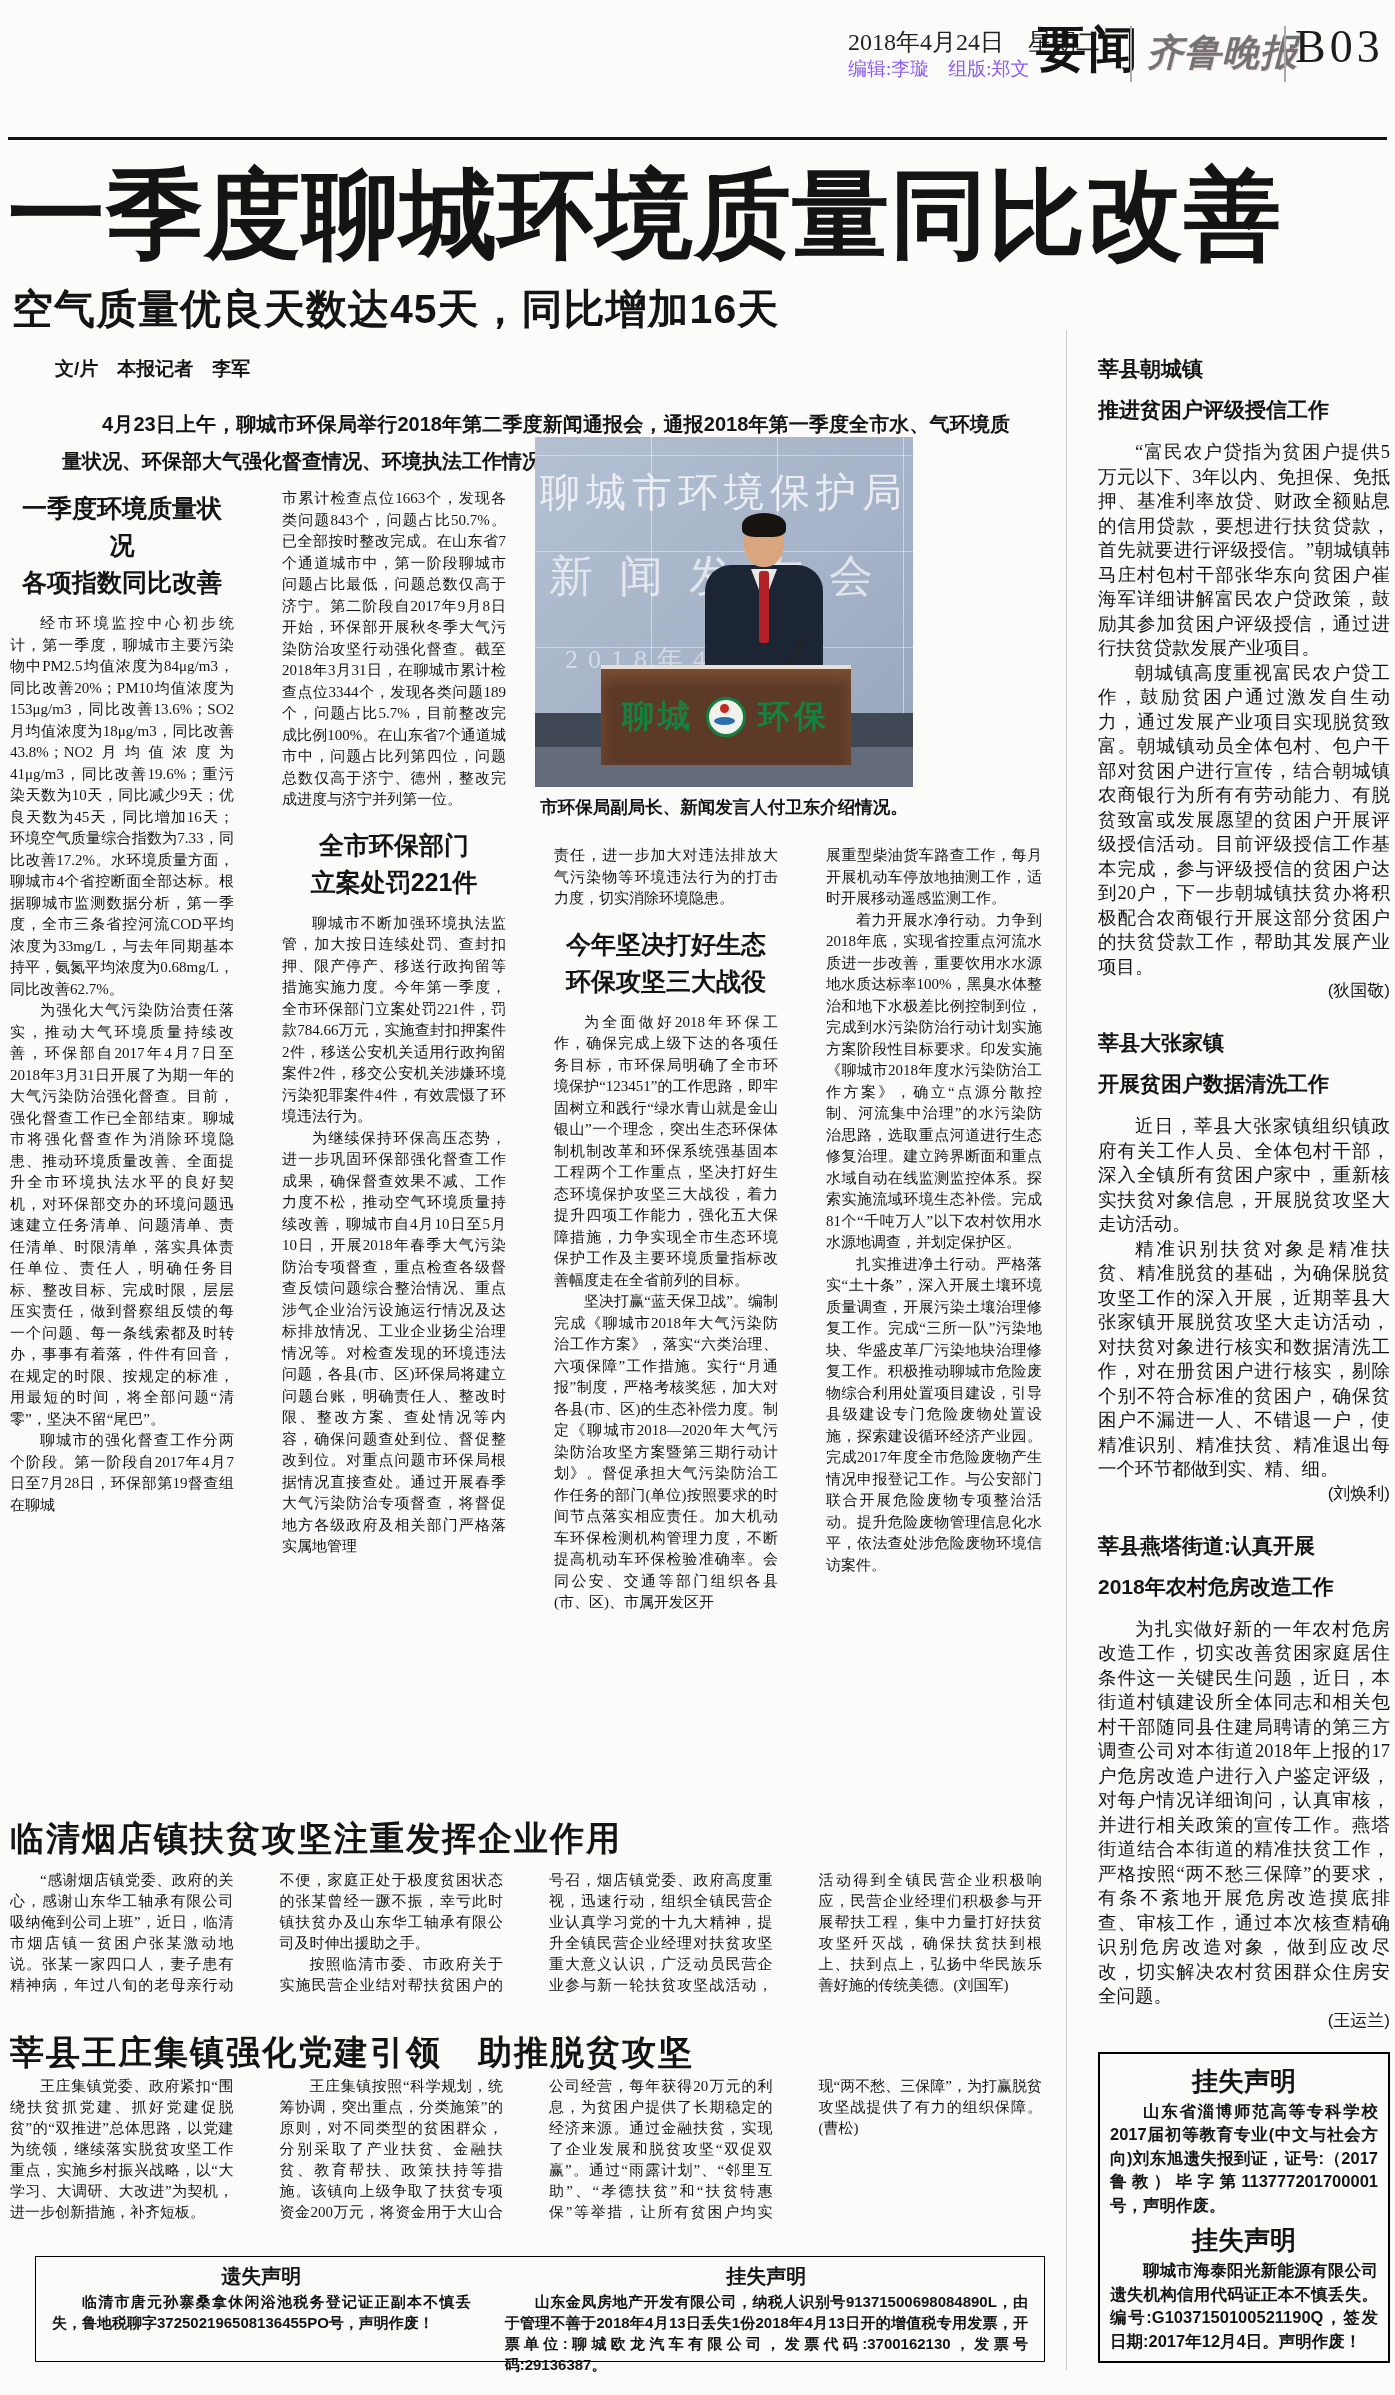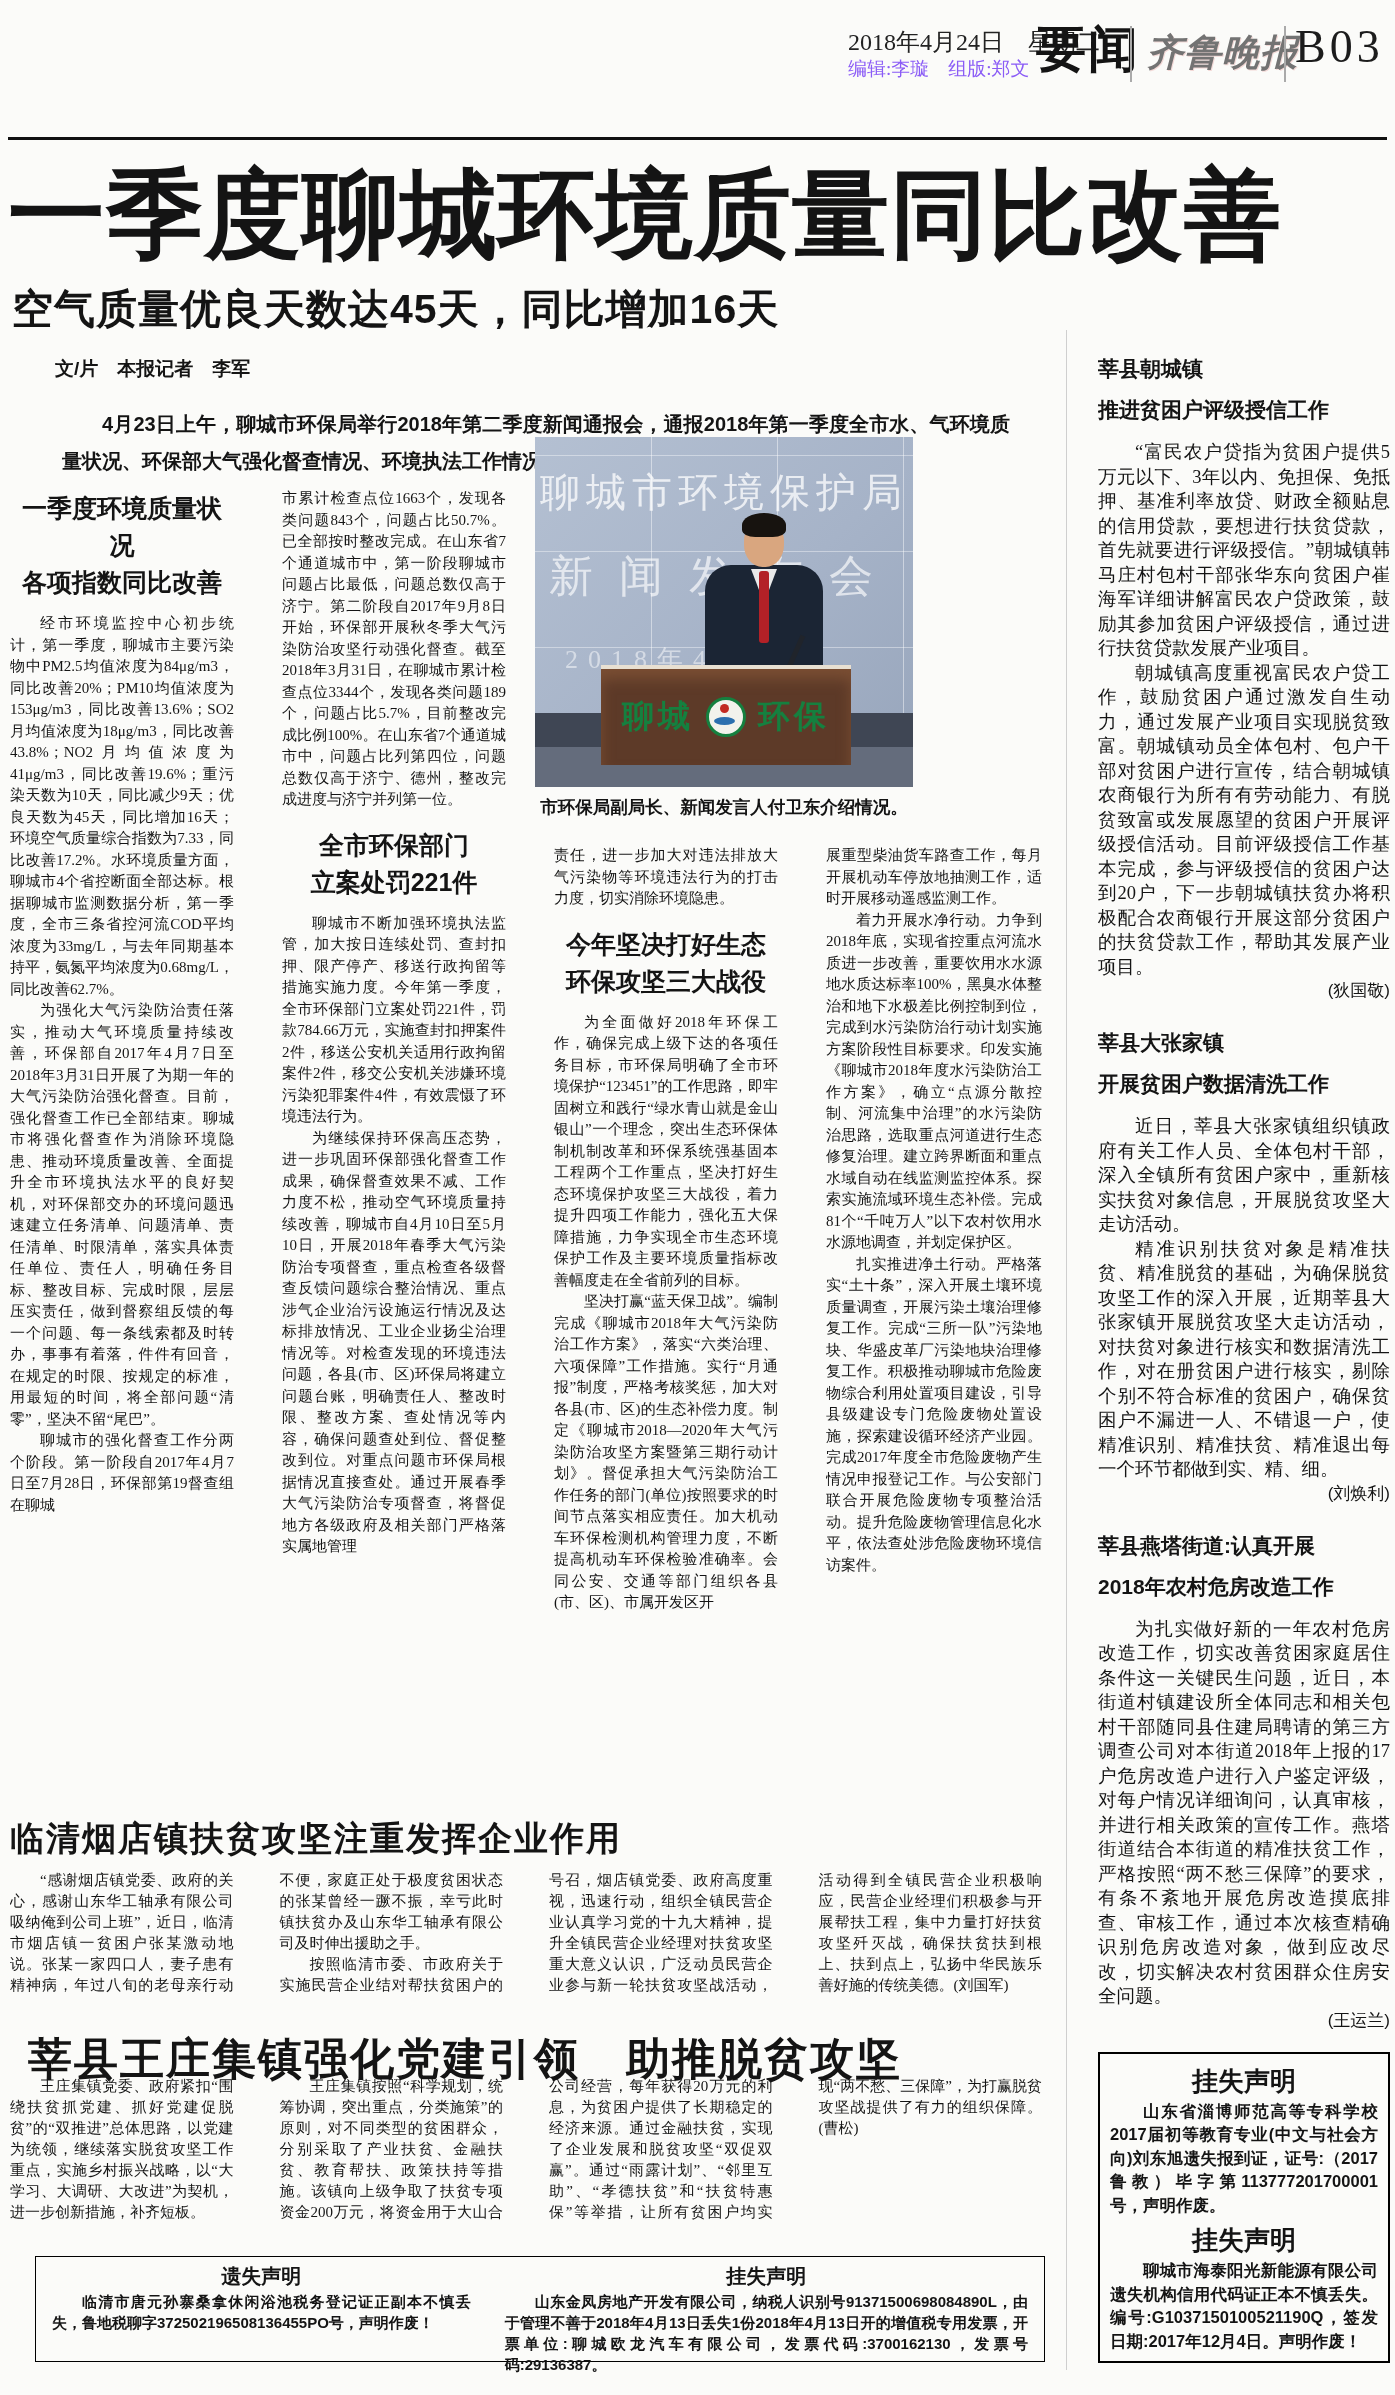--- a/index.html
+++ b/index.html
@@ -78,21 +78,21 @@
   .sb-body p{margin:0;text-indent:2em;}
   .sig{text-align:right;font-size:17px;font-family:"Liberation Sans",sans-serif;}
   .sb-box{border:2px solid #000;padding:4px 10px 8px;}
   .box-title{text-align:center;font-family:"Liberation Sans",sans-serif;font-weight:bold;font-size:26px;
              line-height:34px;margin:6px 0 2px;}
   .box-text{font-family:"Liberation Sans",sans-serif;font-weight:600;font-size:16.5px;line-height:23.5px;
             text-align:justify;text-indent:2em;margin:0;}
   
   .bt-head1{position:absolute;left:10px;top:1816px;font-size:34px;letter-spacing:2px;}
   .bt-body1{position:absolute;left:10px;top:1870px;width:1032px;height:152px;}
-  .bt-head2{position:absolute;left:28px;top:2030px;font-size:44px;letter-spacing:2px;}
+  .bt-head2{position:absolute;left:10px;top:2030px;font-size:34px;letter-spacing:2px;}
   .bt-body2{position:absolute;left:10px;top:2076px;width:1032px;height:170px;}
   .flow4{column-count:4;column-gap:46px;font-size:15px;line-height:21px;text-align:justify;overflow:hidden;height:100%;}
   .flow4 p{margin:0;text-indent:2em;}
   .bn-box{position:absolute;left:35px;top:2256px;width:1010px;height:106px;border:1px solid #000000;
           display:flex;gap:34px;padding:4px 16px;box-sizing:border-box;}
   .bn-col{flex:1;}
   .bn-col.wide{flex:1.25;}
   .bn-title{text-align:center;font-family:"Liberation Sans",sans-serif;font-weight:bold;font-size:20px;
             line-height:26px;margin:2px 0;}
   .bn-text{font-family:"Liberation Sans",sans-serif;font-weight:600;font-size:15px;line-height:21px;

